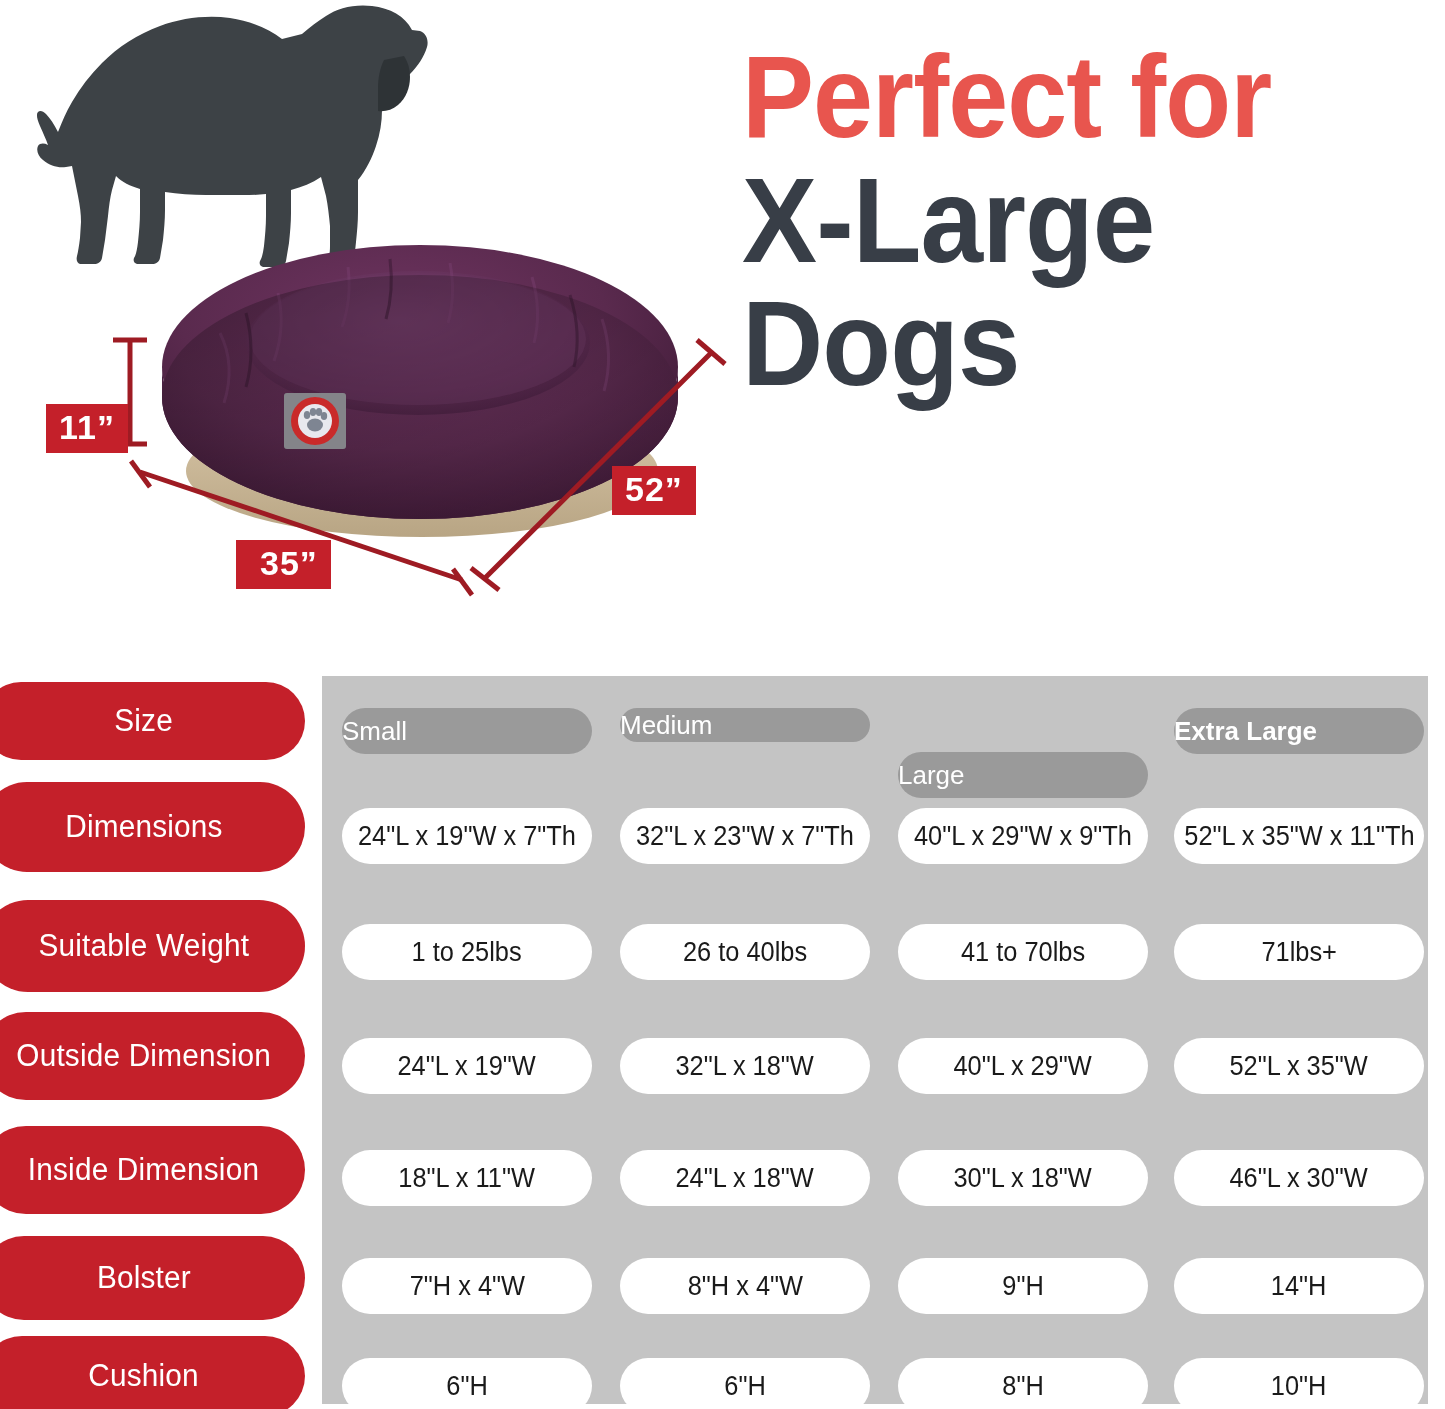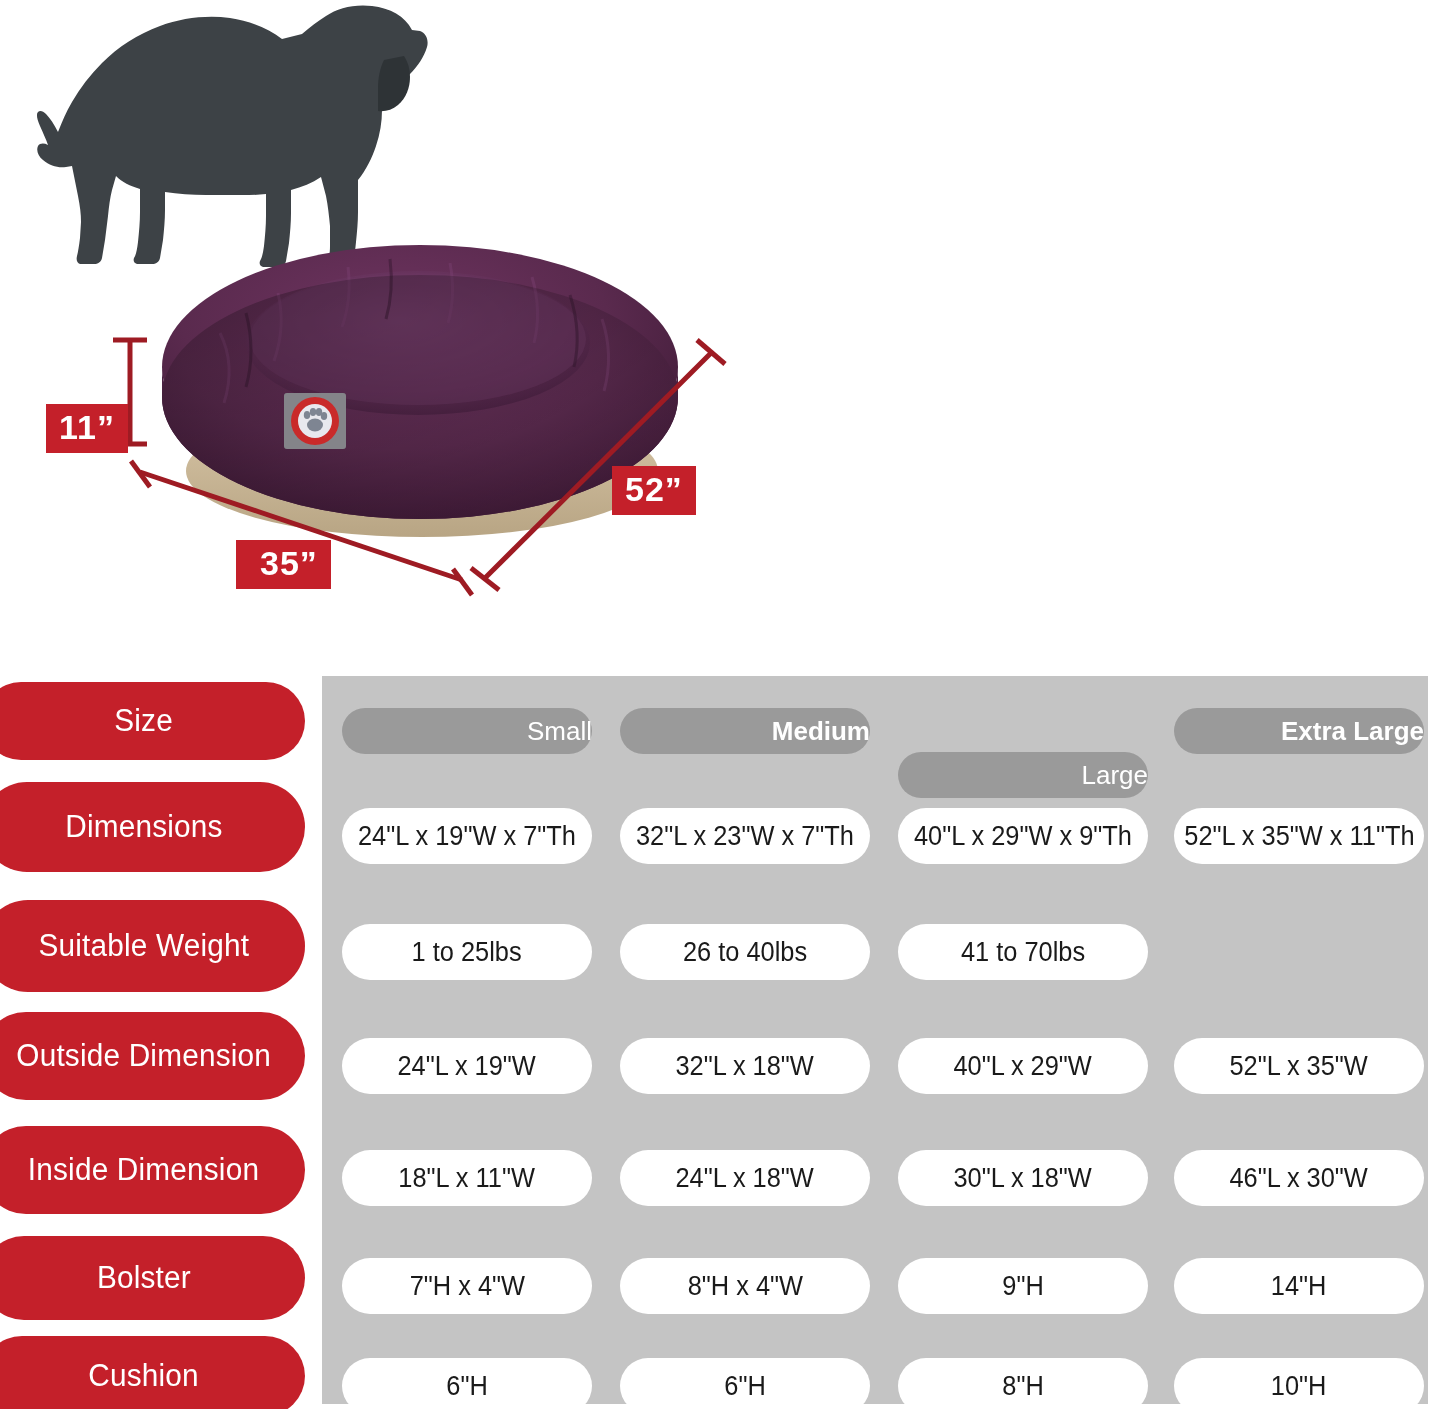--- a/index.html
+++ b/index.html
@@ -80,21 +80,21 @@
   }
   .row-label span { transform:scaleX(0.96); display:inline-block; }
 
   
   #grid { position:absolute; left:322px; top:16px; width:1106px; height:728px; }
   .head-pill {
     position:absolute;
     background:#9A9A9A;
     border-radius:26px;
     color:#ffffff;
-    display:flex; align-items:center; justify-content:flex-end;
+    display:flex; align-items:center; justify-content:flex-start;
     font-size:26px;
   }
   .cell-pill {
     position:absolute;
     background:#ffffff;
     border-radius:32px;
     color:#1A1A1A;
     display:flex; align-items:center; justify-content:center;
     font-size:27px;
     white-space:nowrap;
@@ -216,20 +216,25 @@
       <line x1="140" y1="472" x2="462" y2="580"></line>
       <line x1="131" y1="461" x2="150" y2="487"></line>
       <line x1="453" y1="569" x2="472" y2="595"></line>
 
       <line x1="485" y1="578" x2="712" y2="352"></line>
       <line x1="471" y1="568" x2="499" y2="590"></line>
       <line x1="697" y1="340" x2="725" y2="364"></line>
     </g>
   </svg>
 
+  <div id="headline">
+    <div id="hl-1" class="hl-line">Perfect for</div>
+    <div id="hl-2" class="hl-line">X-Large</div>
+    <div id="hl-3" class="hl-line">Dogs</div>
+  </div>
 
   <div id="badge-11" class="dim-badge">11”</div>
   <div id="badge-35" class="dim-badge">35”</div>
   <div id="badge-52" class="dim-badge">52”</div>
 </div>
 
 <div id="spec-table">
   <div id="table-panel"></div>
   <div id="row-labels">
       <div class="row-label" style="top: 22px; height: 78px;">
@@ -251,21 +256,21 @@
         <span>Bolster</span>
       </div>
       <div class="row-label" style="top: 676px; height: 80px;">
         <span>Cushion</span>
       </div>
     </div>
   <div id="grid">
       <div class="head-pill" style="left: 20px; top: 32px; width: 250px; height: 46px;">
         <span>Small</span>
       </div>
-      <div class="head-pill" style="left: 298px; top: 32px; width: 250px; height: 46px; font-weight: bold;">
+      <div class="head-pill" style="left: 298px; top: 32px; width: 250px; height: 34px;">
         <span>Medium</span>
       </div>
       <div class="head-pill" style="left: 576px; top: 32px; width: 250px; height: 46px; margin-top: 44px;">
         <span>Large</span>
       </div>
       <div class="head-pill" style="left: 852px; top: 32px; width: 250px; height: 46px; font-weight: bold;">
         <span>Extra Large</span>
       </div>
       <div class="cell-pill" style="left: 20px; top: 132px; width: 250px; height: 56px;">
         <span>24"L x 19"W x 7"Th</span>
@@ -281,20 +286,23 @@
       </div>
       <div class="cell-pill" style="left: 20px; top: 248px; width: 250px; height: 56px;">
         <span>1 to 25lbs</span>
       </div>
       <div class="cell-pill" style="left: 298px; top: 248px; width: 250px; height: 56px;">
         <span>26 to 40lbs</span>
       </div>
       <div class="cell-pill" style="left: 576px; top: 248px; width: 250px; height: 56px;">
         <span>41 to 70lbs</span>
       </div>
+      <div class="cell-pill" style="left: 852px; top: 248px; width: 250px; height: 56px;">
+        <span>71lbs+</span>
+      </div>
       <div class="cell-pill" style="left: 20px; top: 362px; width: 250px; height: 56px;">
         <span>24"L x 19"W</span>
       </div>
       <div class="cell-pill" style="left: 298px; top: 362px; width: 250px; height: 56px;">
         <span>32"L x 18"W</span>
       </div>
       <div class="cell-pill" style="left: 576px; top: 362px; width: 250px; height: 56px;">
         <span>40"L x 29"W</span>
       </div>
       <div class="cell-pill" style="left: 852px; top: 362px; width: 250px; height: 56px;">

